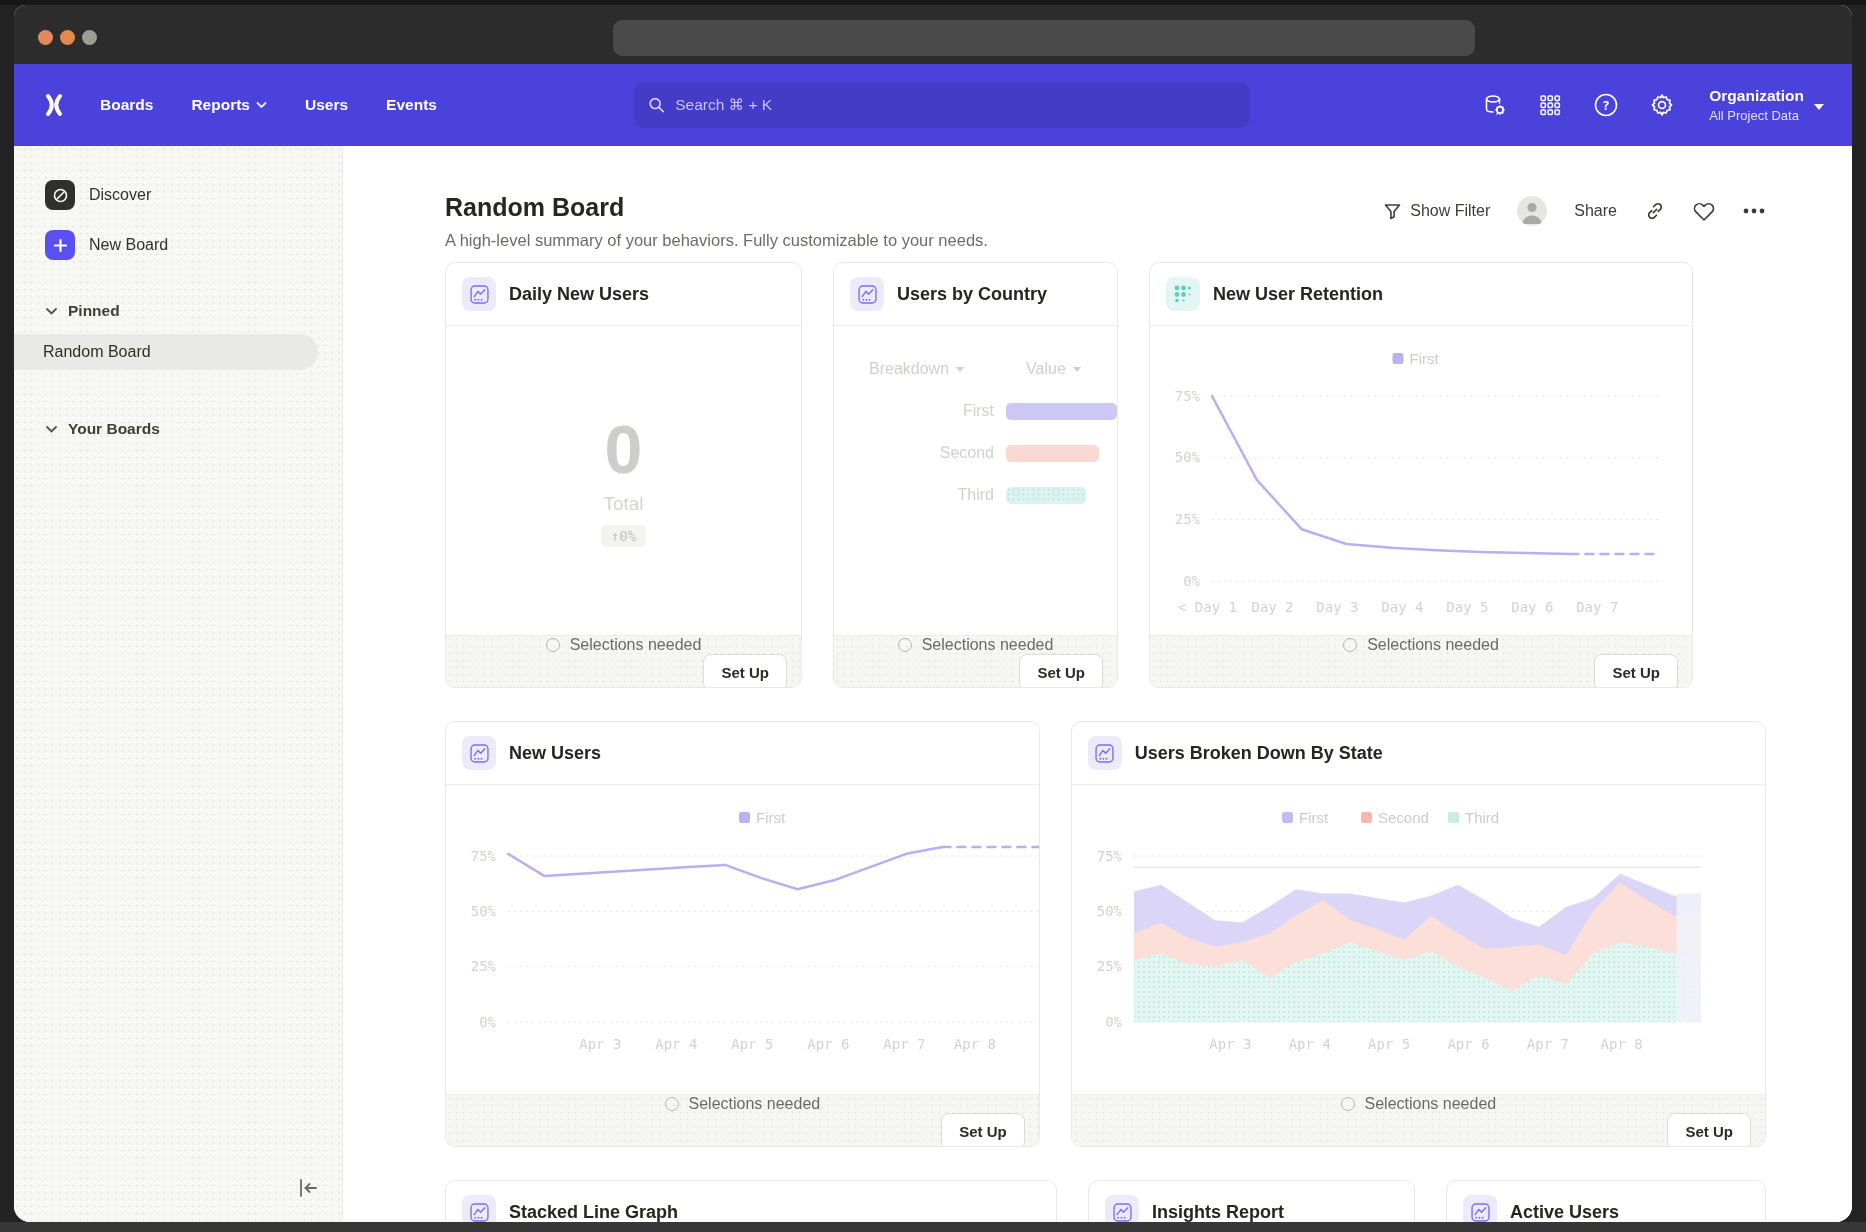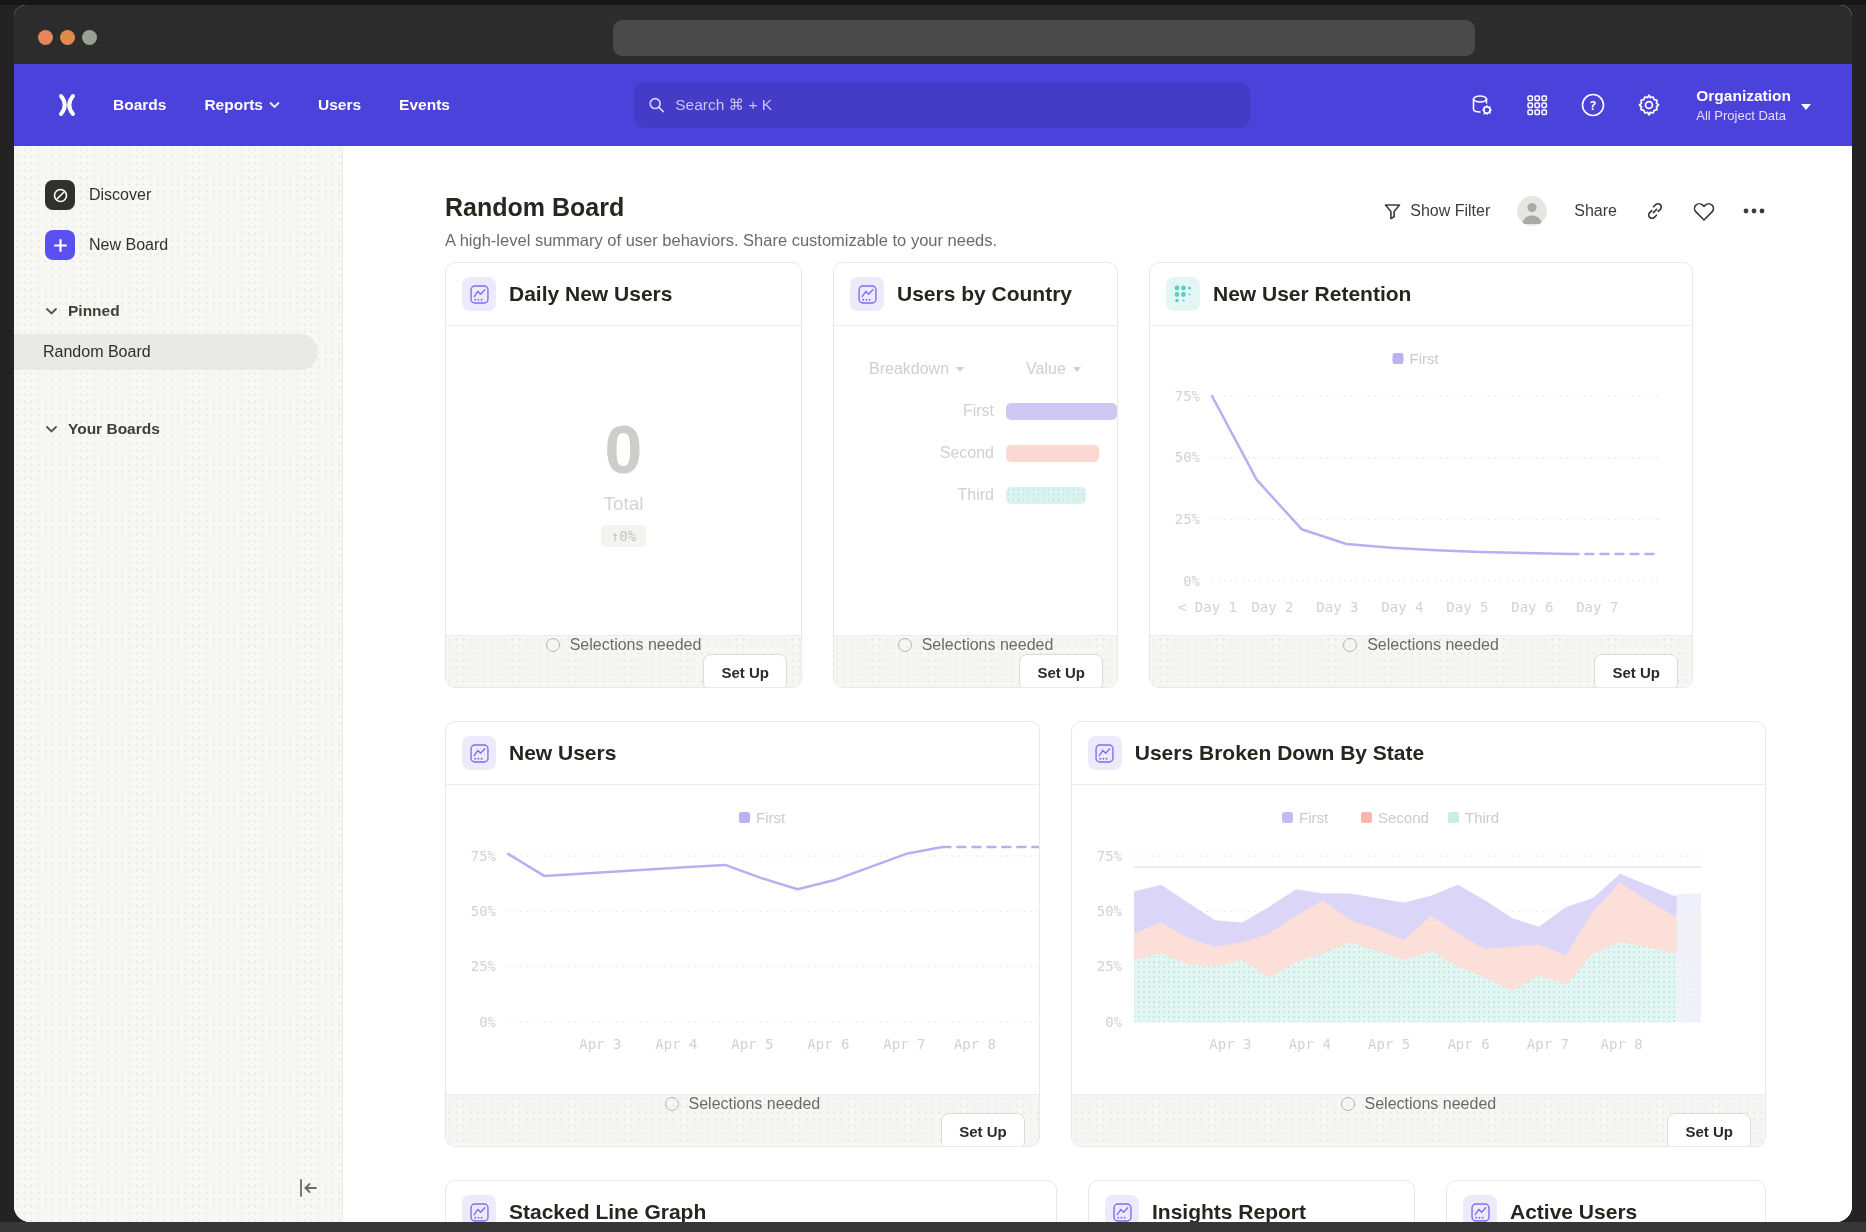--- a/index.html
+++ b/index.html
@@ -11,21 +11,21 @@
   .window { position:absolute; left:14px; top:5px; width:1838px; height:1217px; background:#ffffff;
             border-radius:12px 12px 16px 16px; overflow:hidden; z-index:1; }
 
   
   .titlebar { height:59px; background:#2c2c2c; position:relative; }
   .lights { position:absolute; left:24px; top:25px; display:flex; gap:7px; }
   .lights span { width:15px; height:15px; border-radius:50%; display:block; }
   .urlbar { position:absolute; left:599px; top:15px; width:862px; height:36px; border-radius:9px; background:#4a4a4a; }
 
   
-  .navbar { height:82px; background:#4b41db; display:flex; align-items:center; padding:0 41px; position:relative; color:#fff; }
+  .navbar { height:82px; background:#4b41db; display:flex; align-items:center; padding:0 28px; position:relative; color:#fff; }
   .brand { width:24px; height:24px; margin-right:34px; flex:0 0 auto; }
   .nav-items { display:flex; align-items:center; gap:38px; }
   .nav-item { font-size:15.5px; font-weight:600; color:#ffffff; display:flex; align-items:center; gap:6px; cursor:pointer; }
   .nav-item svg { opacity:.9; }
   .search { position:absolute; left:620px; top:18px; width:616px; height:46px; background:#443bc7; border-radius:10px;
             display:flex; align-items:center; padding:0 14px; gap:10px; }
   .search input { background:transparent; border:none; outline:none; color:#e9e6fb; font-size:15.5px; width:100%;
                   font-family:"Liberation Sans", sans-serif; }
   .search input::placeholder { color:#c9c4f4; }
   .nav-right { margin-left:auto; display:flex; align-items:center; gap:30px; }
@@ -58,21 +58,21 @@
   .head-actions { display:flex; align-items:center; gap:27px; padding-top:3px; }
   .action { display:flex; align-items:center; gap:9px; font-size:16px; font-weight:500; color:#3c3c37; cursor:pointer; }
   .avatar { width:30px; height:30px; border-radius:50%; background:#e6e6e3; display:flex; align-items:center; justify-content:center; overflow:hidden; cursor:pointer; }
 
   
   .row { display:flex; gap:31px; margin-bottom:33px; }
   .card { background:#fff; border:1px solid #e8e8e5; border-radius:10px; display:flex; flex-direction:column; overflow:hidden; }
   .card-head { display:flex; align-items:center; gap:13px; padding:14px 16px; border-bottom:1px solid #ededea; flex:0 0 auto; }
   .card-ico { width:34px; height:34px; border-radius:8px; background:#eceafb; display:flex; align-items:center; justify-content:center; }
   .card-ico.teal { background:#e4f6f3; }
-  .card-title { font-size:21px; font-weight:700; color:#26261f; }
+  .card-title { font-size:18px; font-weight:700; color:#26261f; }
   .card-body { height:309px; position:relative; flex:0 0 auto; }
   .card-foot { height:52px; border-top:1px solid #ececea; background:#f6f6f4; display:flex; align-items:center; padding:0 14px;
                background-image:radial-gradient(rgba(60,60,45,.06) 1px, transparent 1.2px); background-size:7px 7px;flex-direction:column; }
   .status { display:flex; align-items:center; gap:10px; font-size:16px; color:#6a6a66; }
   .status i { width:14px; height:14px; border:1.5px solid #b5b5b0; border-radius:50%; display:block; }
   .setup-btn { margin-left:auto; background:#fff; border:1px solid #dcdcd8; border-radius:8px; padding:9px 17px;
                font-size:15px; font-weight:700; color:#2b2b27; cursor:pointer; box-shadow:0 1px 1px rgba(0,0,0,.03);
                font-family:"Liberation Sans", sans-serif; }
 
   
@@ -230,21 +230,21 @@
             <path d="M20 12H9.5"></path>
             <path d="M13.5 8 9.5 12l4 4"></path>
         </svg>
       </div>
     </aside>
 
     <main>
       <div class="board-head">
         <div>
           <div class="board-title">Random Board</div>
-          <div class="board-sub">A high-level summary of user behaviors. Share customizable to your needs.</div>
+          <div class="board-sub">A high-level summary of your behaviors. Fully customizable to your needs.</div>
         </div>
         <div class="head-actions">
           <div class="action">
             <svg width="17" height="17" viewBox="0 0 17 17" fill="none" stroke="#3c3c37" stroke-width="1.6" stroke-linejoin="round">
                 <path d="M1.5 2h14l-5.4 6.5v5.2l-3.2 1.8V8.5z"></path>
               </svg>
             <span>Show Filter</span>
           </div>
           <div class="avatar">
             <svg width="30" height="30" viewBox="0 0 30 30">

